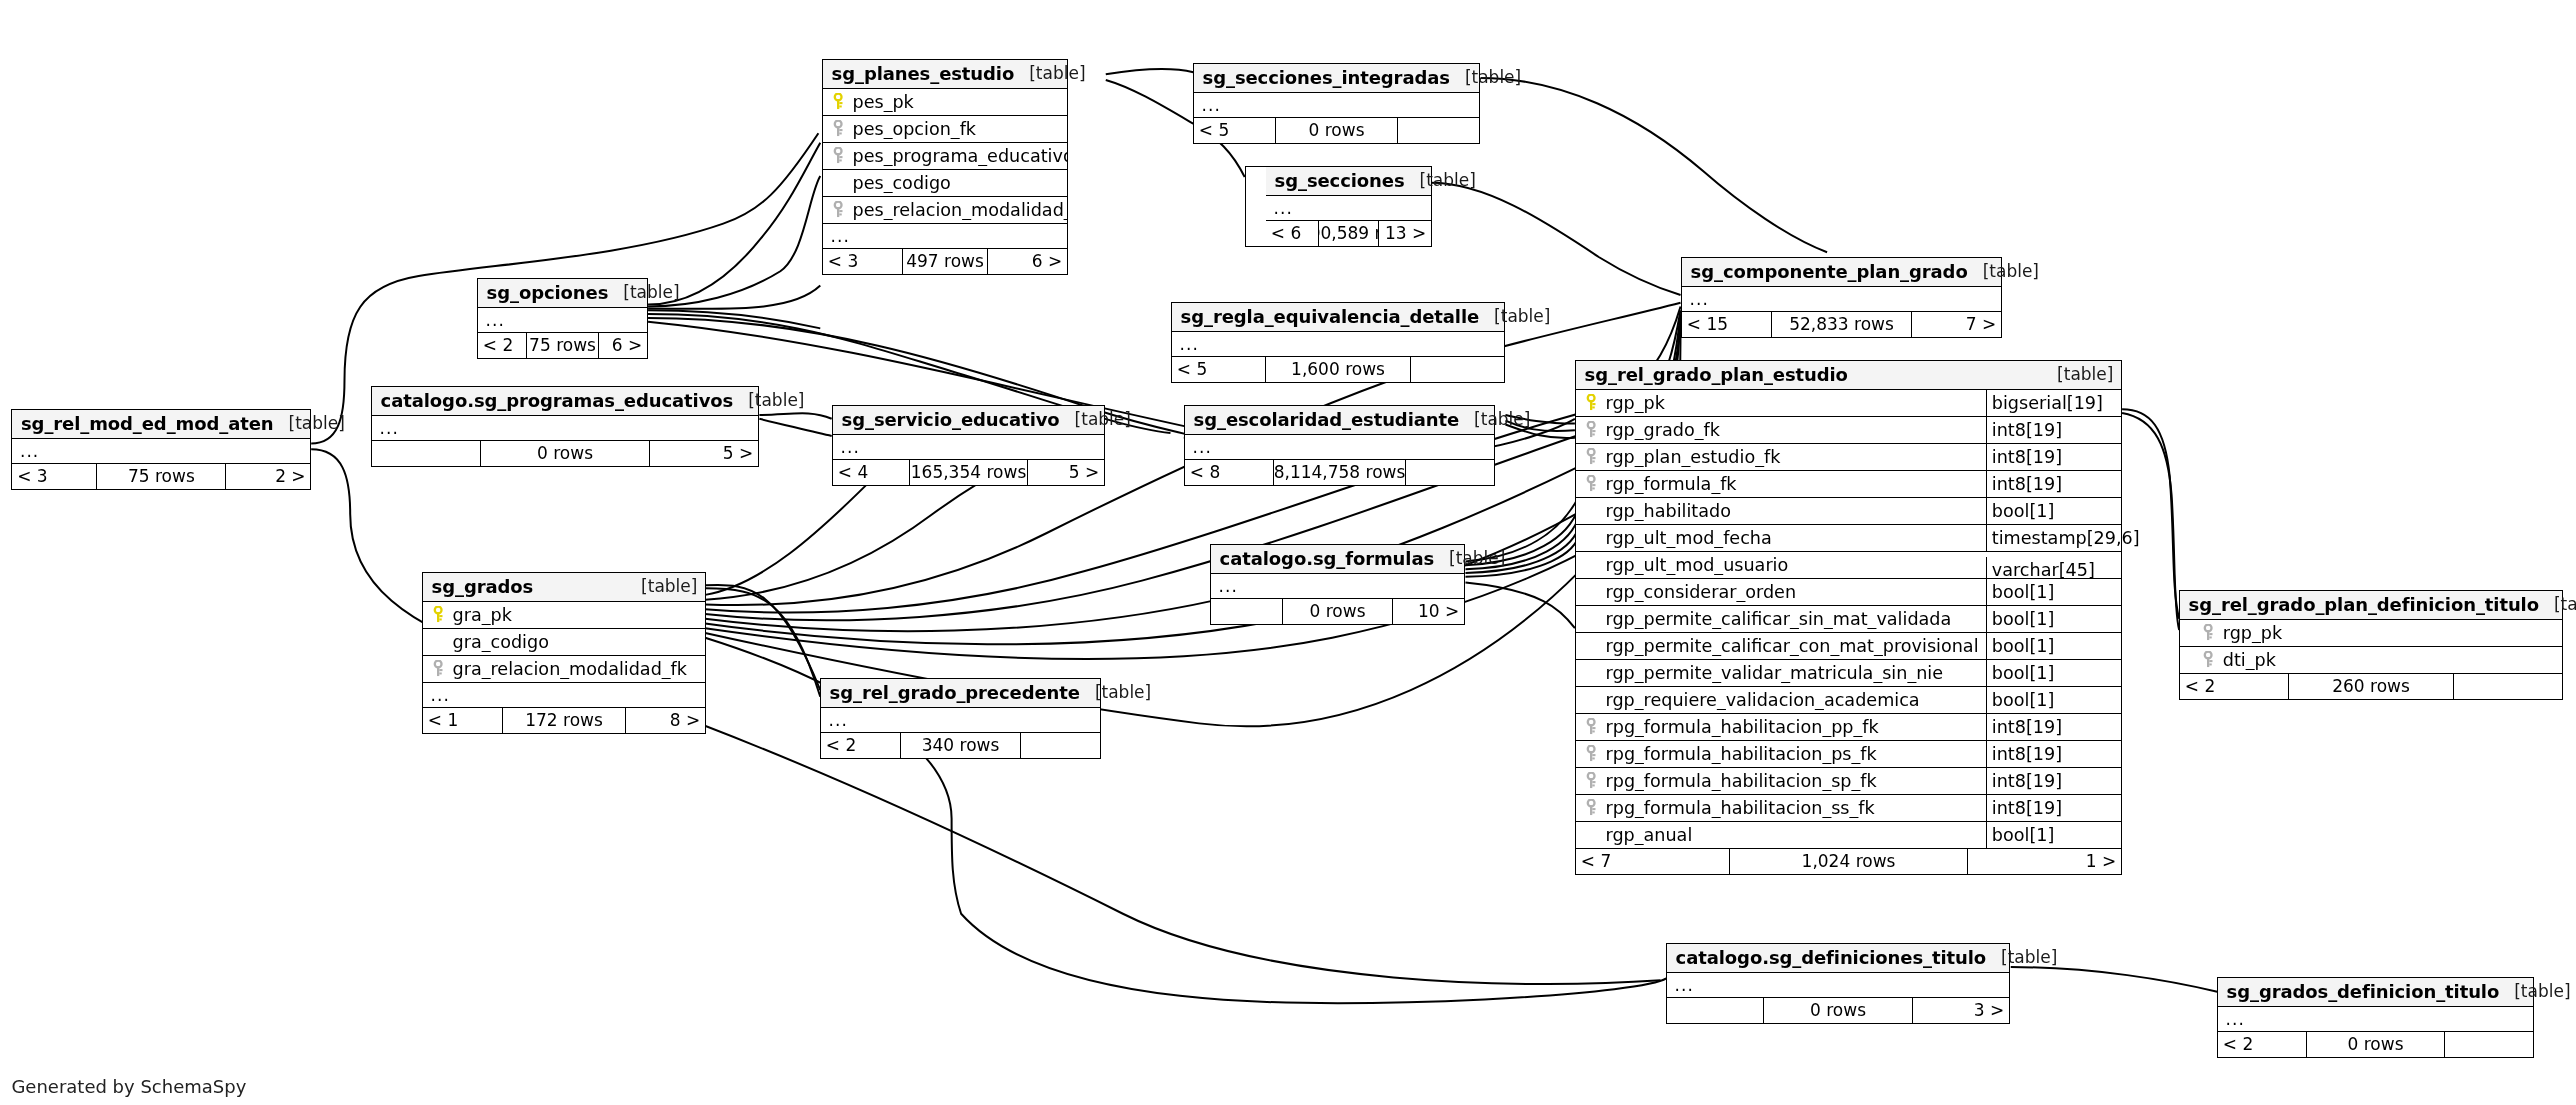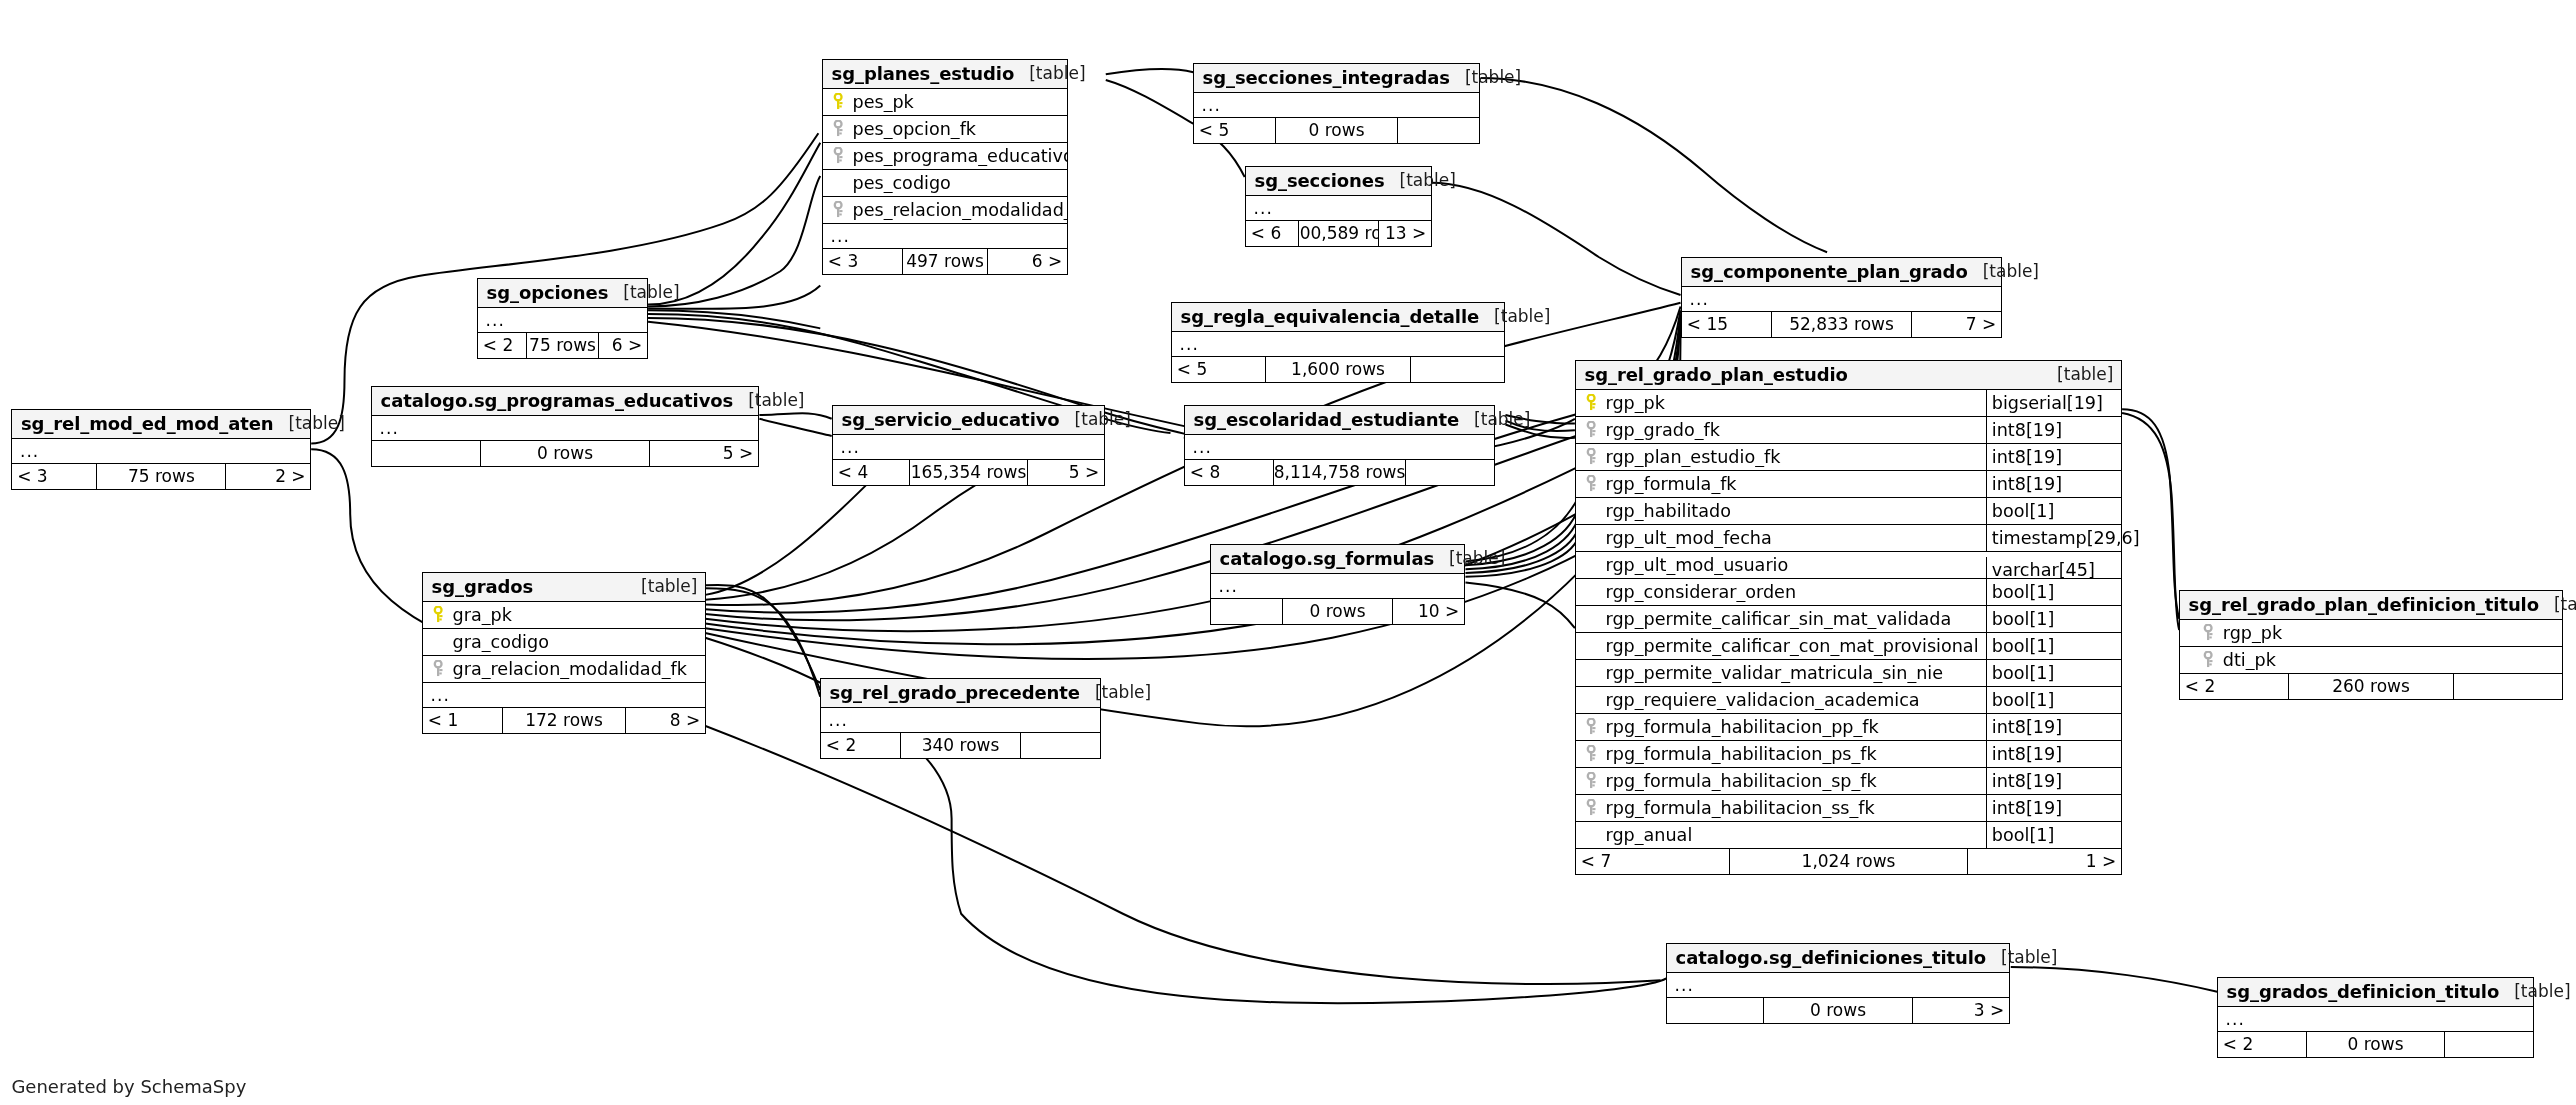--- a/index.html
+++ b/index.html
@@ -370,21 +370,21 @@
           <span class="ttype">[table]</span>
         </div>
         <div class="rows"></div>
         <div class="ellipsis-row">...</div>
         <div class="footer">
           <div class="f-left" style="flex: 0 0 81px;">&lt; 5</div>
           <div class="f-mid" style="flex: 1 1 auto;">0 rows</div>
           <div class="f-right" style="flex: 0 0 81px;"></div>
         </div>
       </div>
-      <div class="tbl" style="left: 1245px; top: 166px; width: 187px;">
+      <div class="tbl" style="left: 1245px; top: 166px; width: 187px; padding-left: 20px;">
         <div class="hdr">
           <span class="tname">sg_secciones</span>
           <span class="ttype">[table]</span>
         </div>
         <div class="rows"></div>
         <div class="ellipsis-row">...</div>
         <div class="footer">
           <div class="f-left" style="flex: 0 0 52px;">&lt; 6</div>
           <div class="f-mid" style="flex: 1 1 auto;">1,300,589 rows</div>
           <div class="f-right" style="flex: 0 0 52px;">13 &gt;</div>

